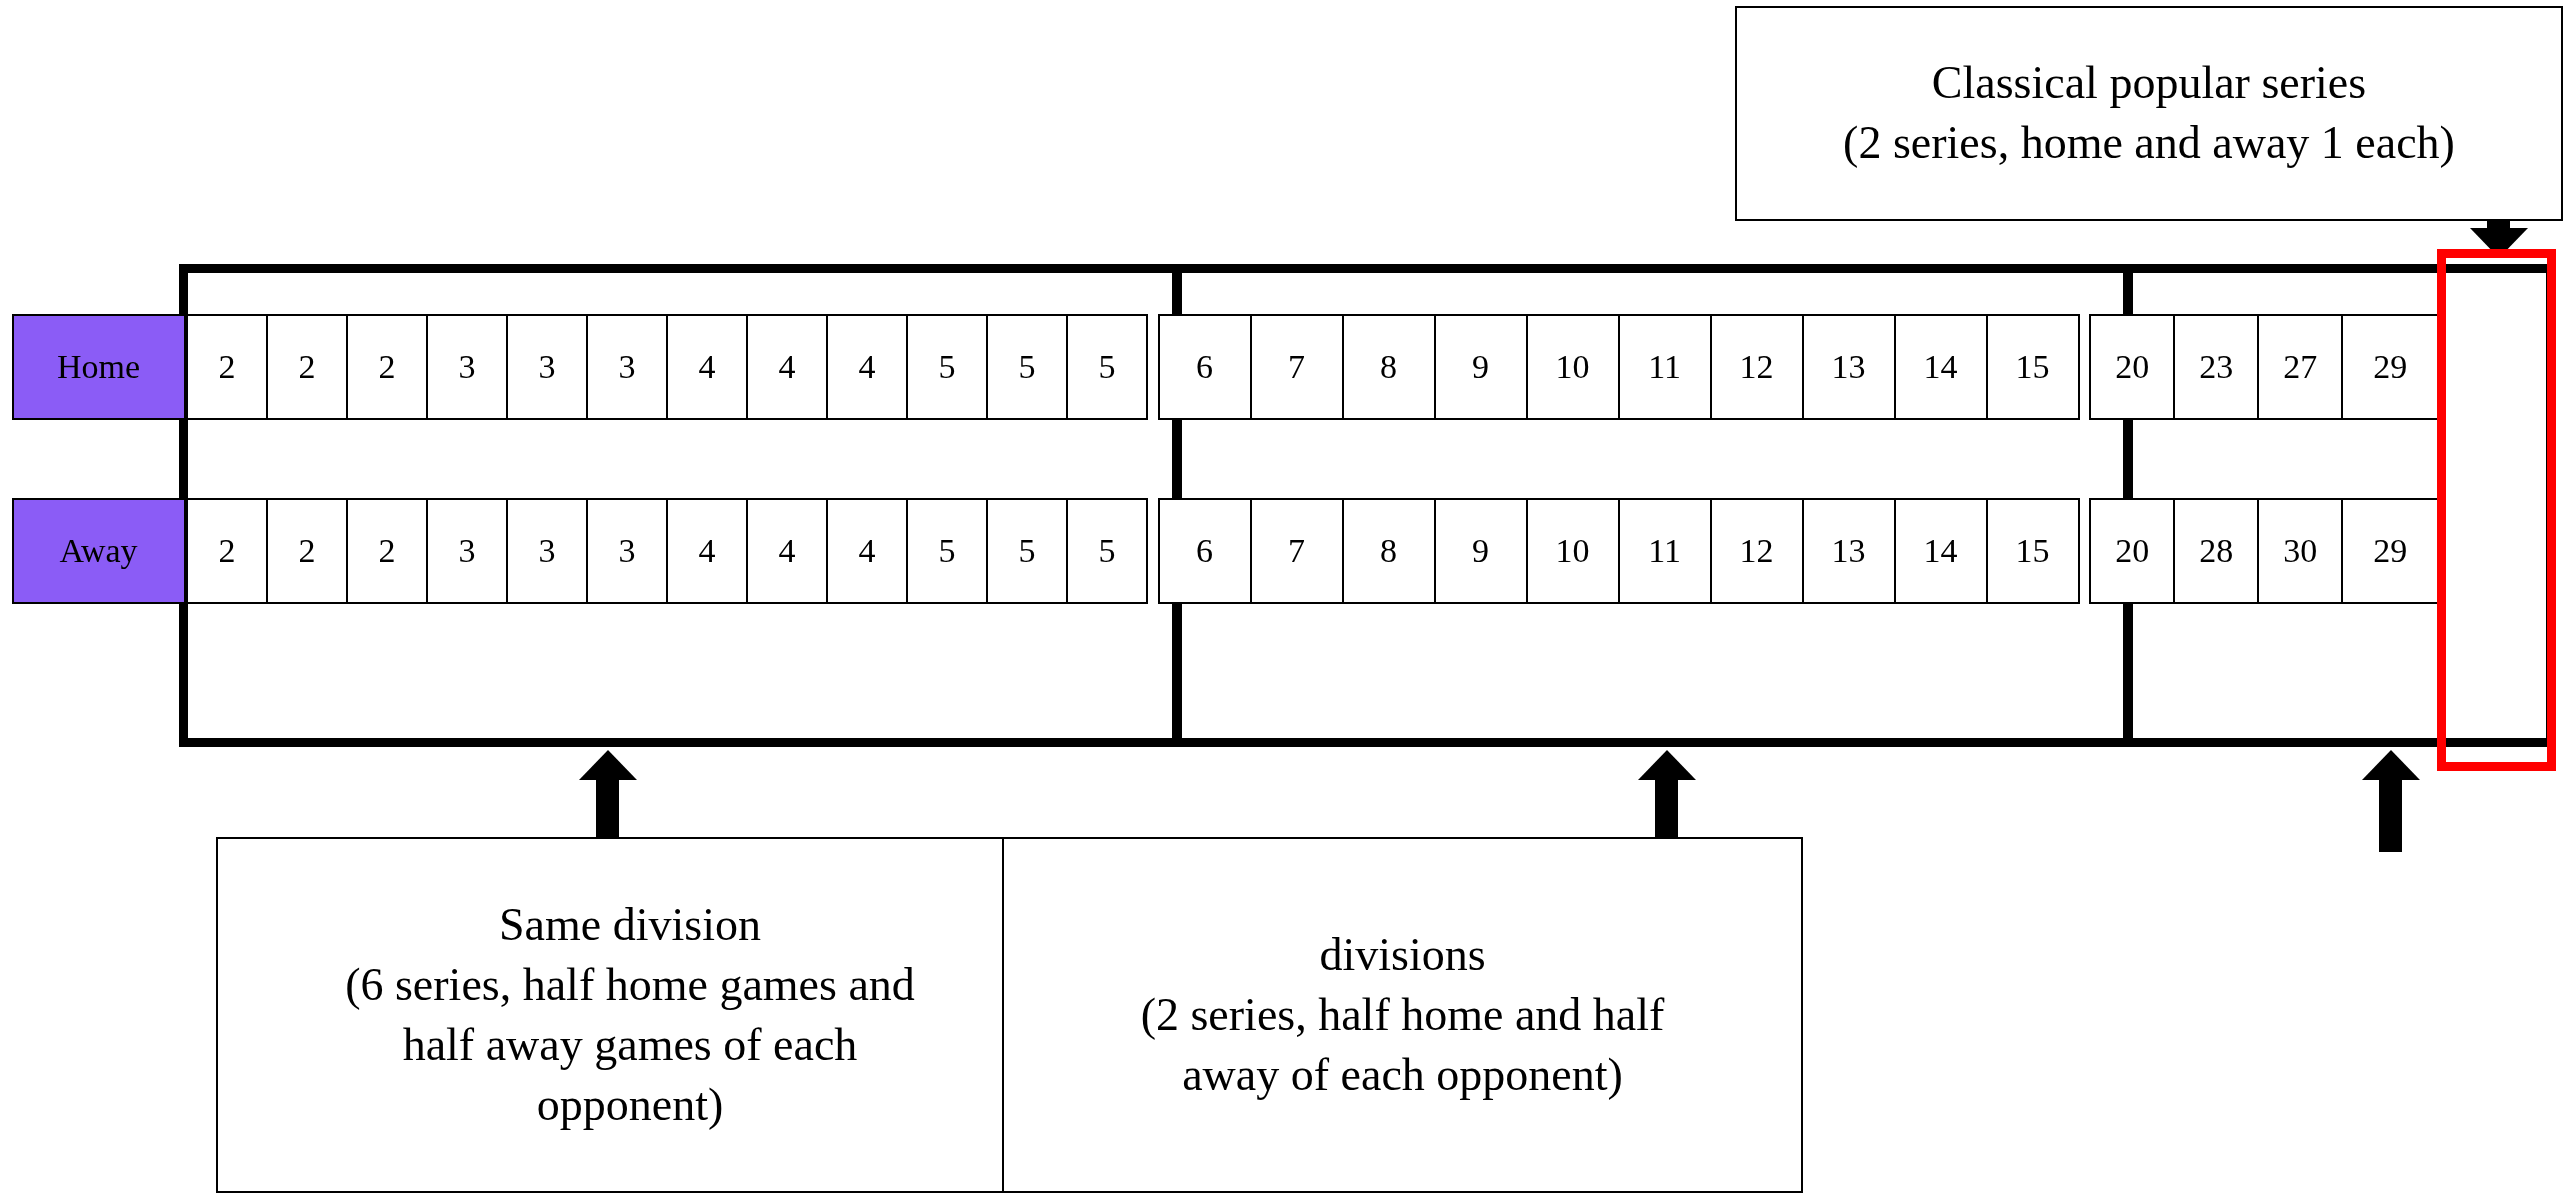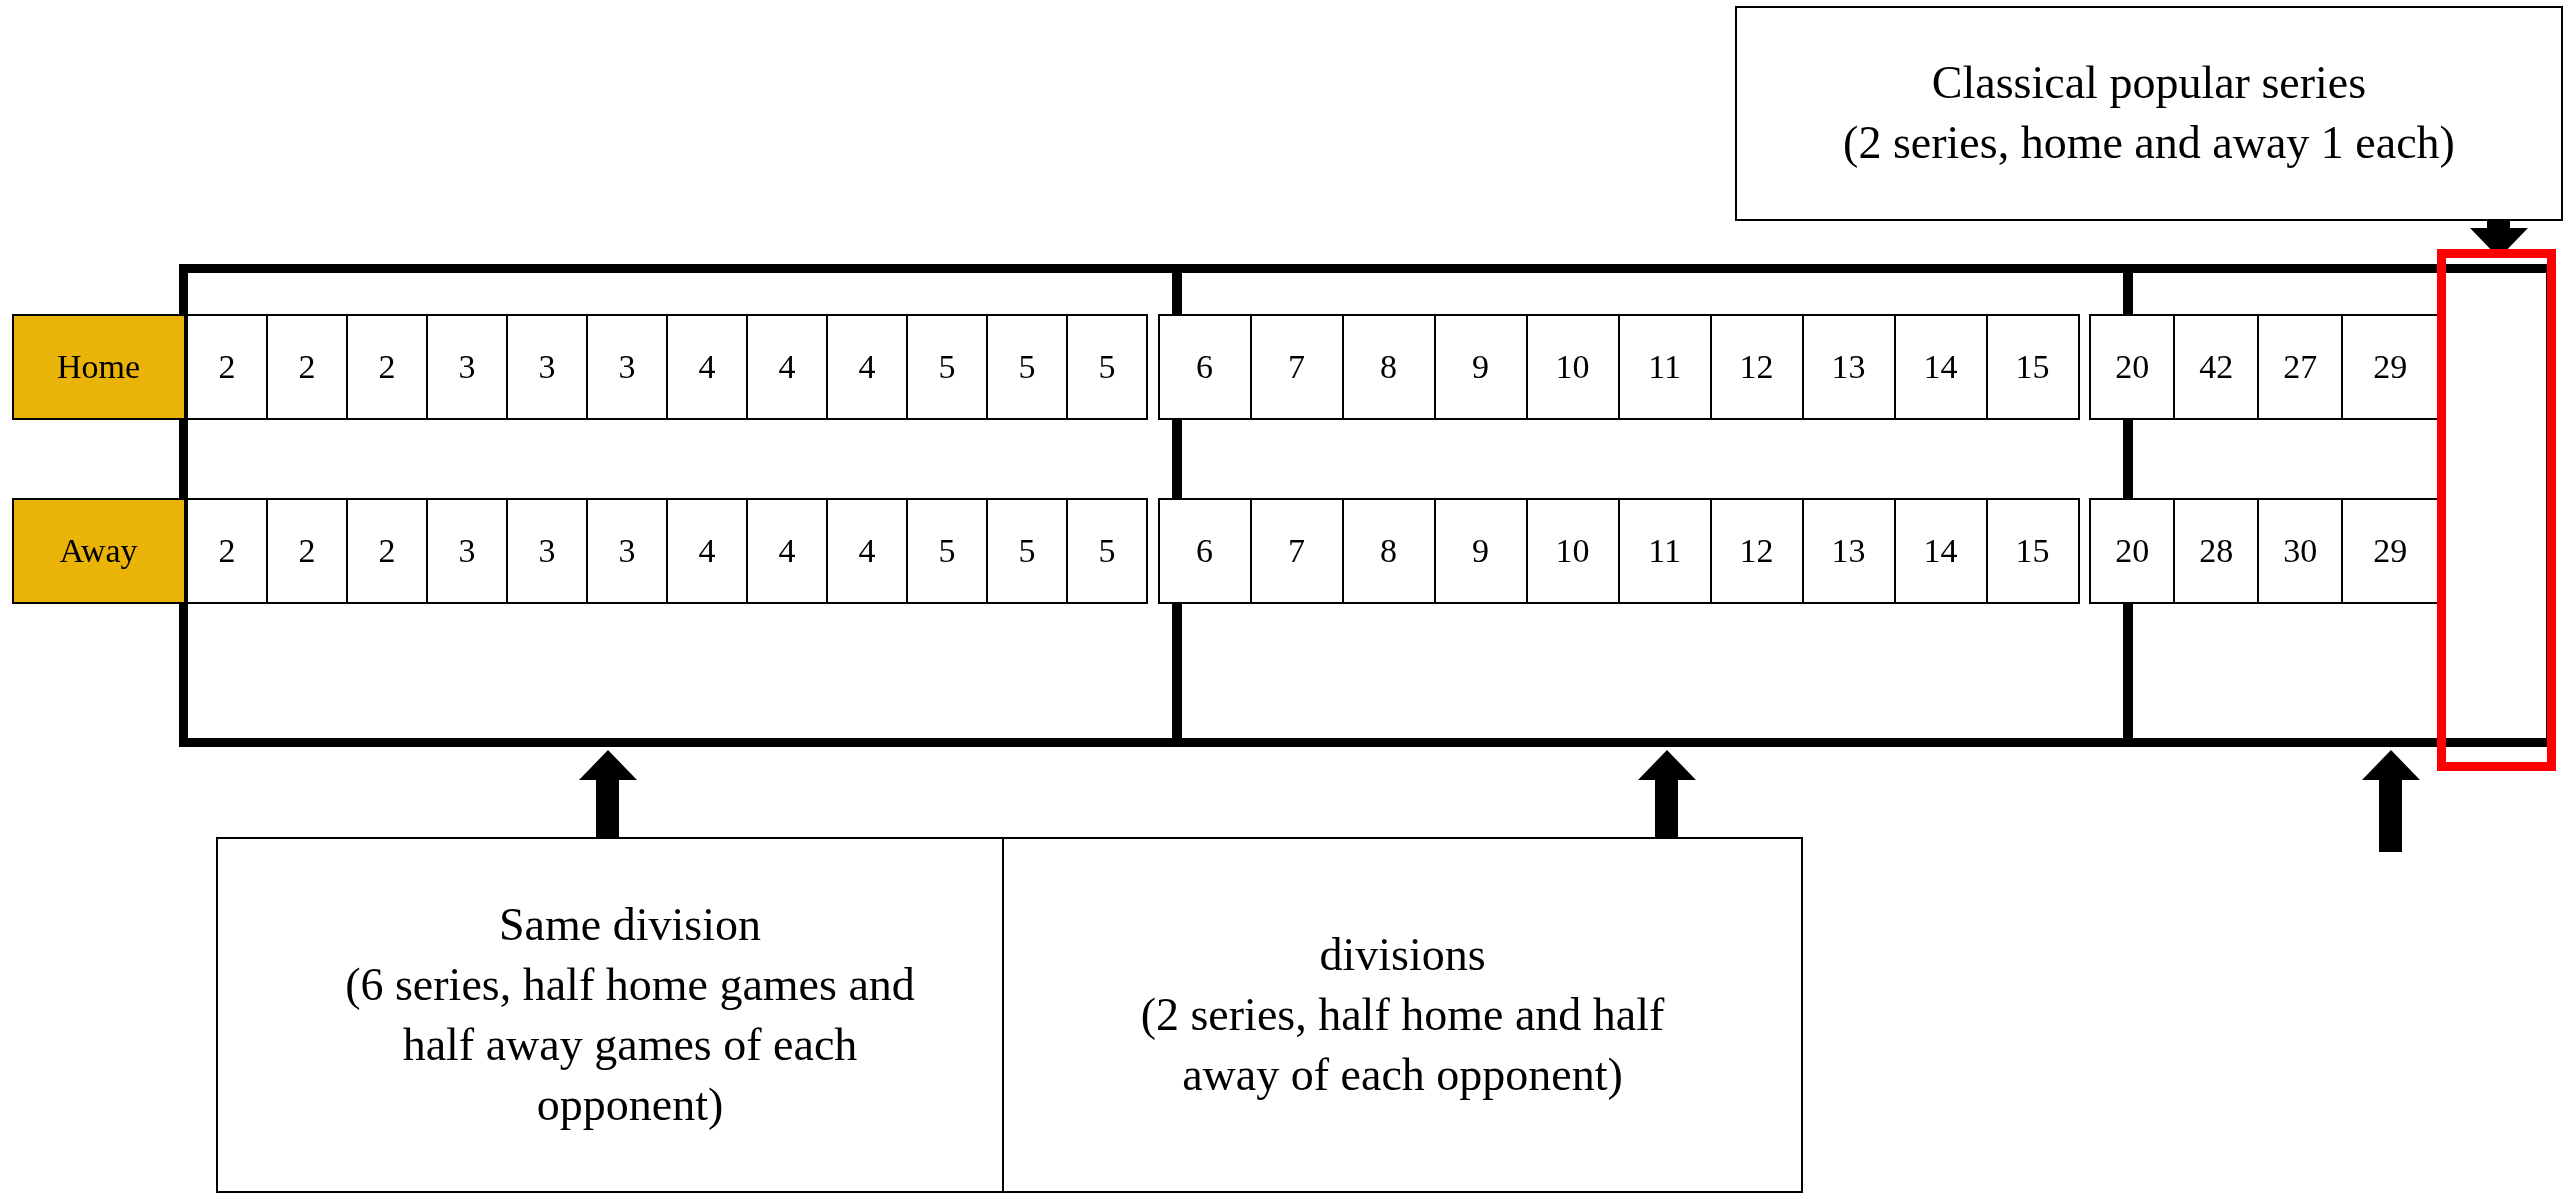--- a/index.html
+++ b/index.html
@@ -22,21 +22,21 @@
   #schedule-frame{
     position:absolute;left:179px;top:264px;width:2376px;height:483px;
     box-sizing:border-box;border:9.5px solid #000000;background:#ffffff;
   }
   
   .group-divider{position:absolute;top:0;width:9.5px;height:100%;background:#000000;}
 
   
   .row-label{
     position:absolute;box-sizing:border-box;left:11.6px;width:174px;height:106px;
-    border:2.7px solid #000000;background:#eab308;
+    border:2.7px solid #000000;background:#8b5cf6;
     display:flex;align-items:center;justify-content:center;
     font-size:34px;
   }
   #row-label-home{top:314px;}
   #row-label-away{top:498px;}
 
   
   .data-row{position:absolute;height:106px;display:flex;align-items:stretch;}
   #row-home{top:314px;}
   #row-away{top:498px;}
@@ -119,21 +119,21 @@
     <div class="cell">9</div>
     <div class="cell">10</div>
     <div class="cell">11</div>
     <div class="cell">12</div>
     <div class="cell">13</div>
     <div class="cell">14</div>
     <div class="cell">15</div>
   </div>
   <div class="grp g3" style="margin-left:11.6px;">
     <div class="cell">20</div>
-    <div class="cell">42</div>
+    <div class="cell">23</div>
     <div class="cell">27</div>
   </div>
   <div class="grp g4">
     <div class="cell">29</div>
   </div>
 </div>
 
 <div class="data-row" id="row-away" style="left:188px;">
   <div class="grp g1">
     <div class="cell">2</div>

